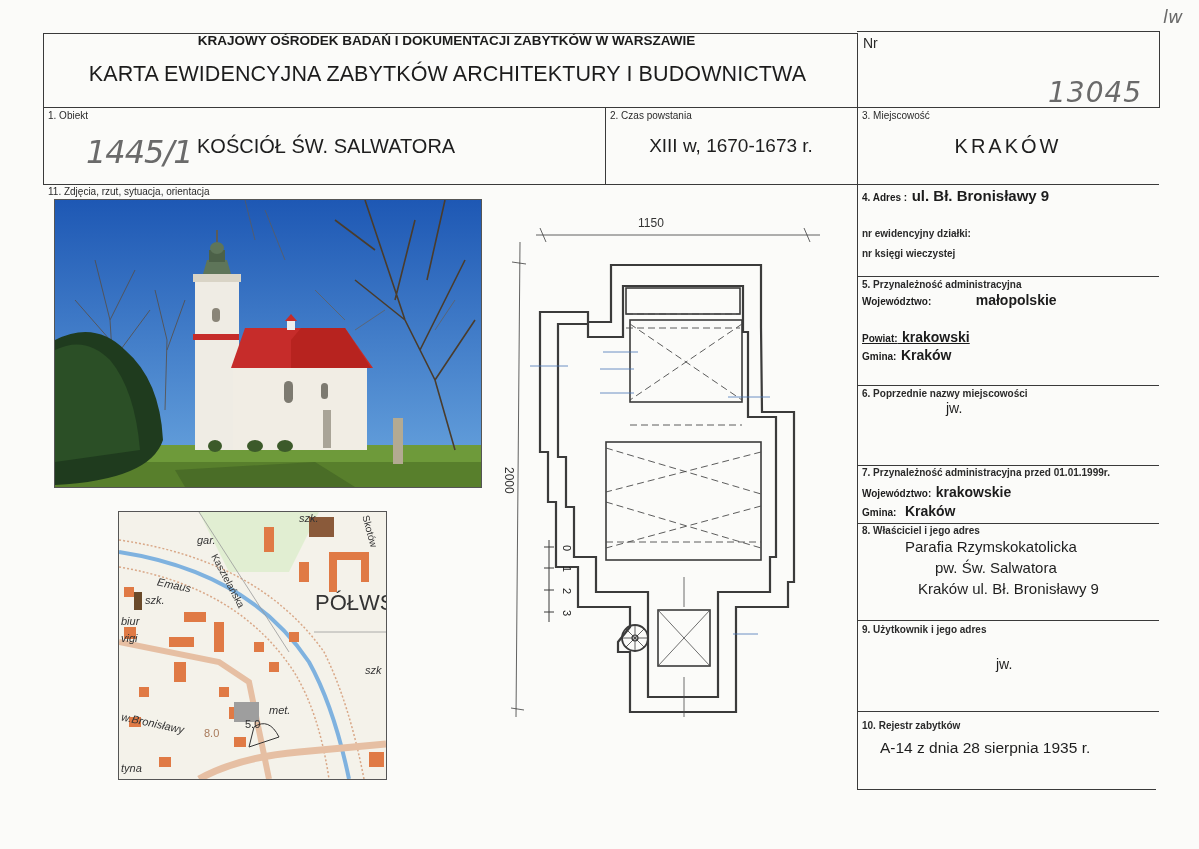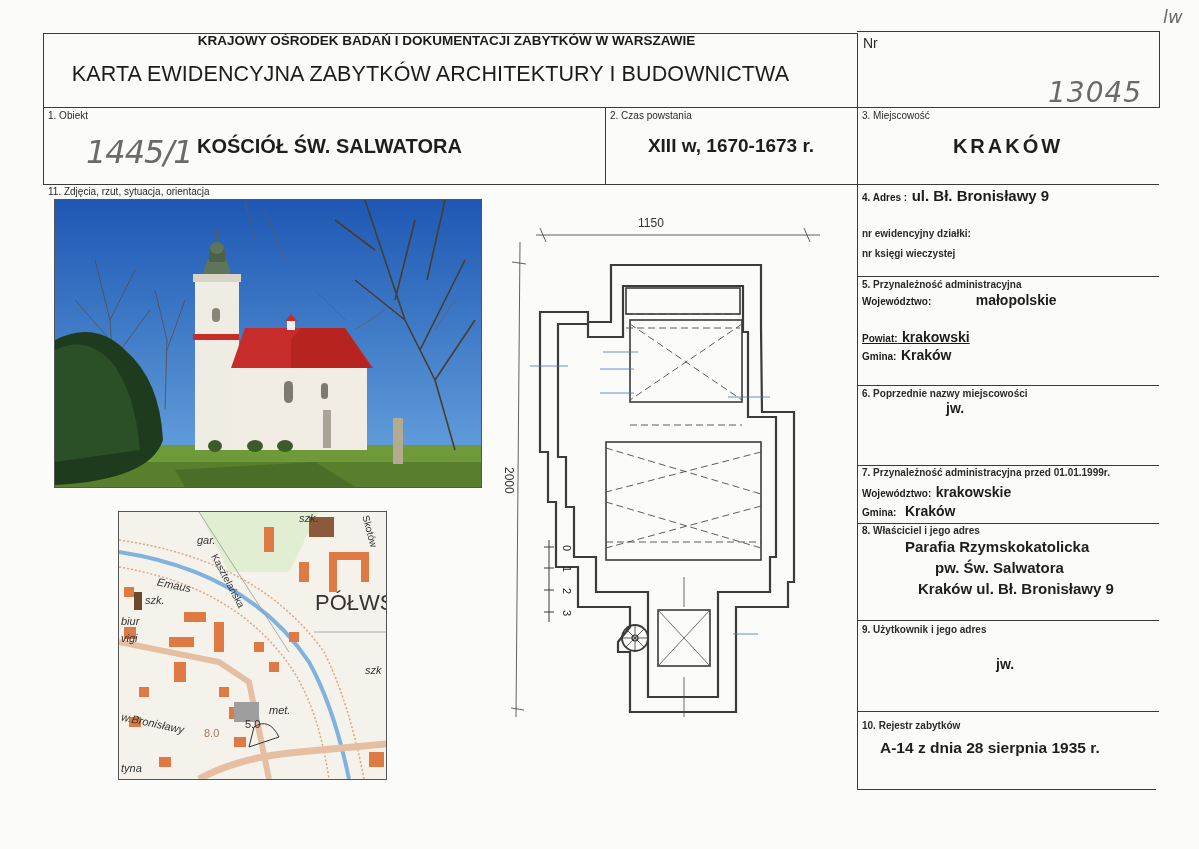--- a/index.html
+++ b/index.html
@@ -6,21 +6,21 @@
   body {
     width:1199px; height:849px; position:relative; overflow:hidden;
     background:#fbfbf9;
     font-family:"Liberation Sans", sans-serif; color:#1c1c1c;
   }
   .abs { position:absolute; }
   .ln-h { position:absolute; height:0; border-top:1.5px solid #3a3a3a; }
   .ln-v { position:absolute; width:0; border-left:1.5px solid #3a3a3a; }
   .lbl { position:absolute; font-size:10px; color:#2a2a2a; white-space:nowrap; }
   .blbl { position:absolute; font-size:10px; font-weight:bold; color:#2a2a2a; white-space:nowrap; }
-  .big { position:absolute; font-weight:bold; white-space:nowrap; color:#1e1e1e; }
+  .big { position:absolute; font-weight:normal; white-space:nowrap; color:#1e1e1e; }
   .hand { position:absolute; font-family:"DejaVu Sans", sans-serif; color:#6a6a6a; font-style:italic; white-space:nowrap; }
   .photo { position:absolute; left:54px; top:199px; width:426px; height:287px; overflow:hidden; border:1px solid #555; }
   .map { position:absolute; left:118px; top:511px; width:267px; height:267px; overflow:hidden; border:1px solid #555; background:#f3f1ea; }
   .plan { position:absolute; left:508px; top:212px; width:320px; height:510px; }
 </style>
 </head>
 <body>
 
 <div class="ln-h" style="left:43px;top:33px;width:815px;"></div>
 <div class="ln-h" style="left:43px;top:107px;width:1116px;"></div>
@@ -35,21 +35,21 @@
 
 <div class="ln-h" style="left:857px;top:276px;width:302px;"></div>
 <div class="ln-h" style="left:857px;top:385px;width:302px;"></div>
 <div class="ln-h" style="left:857px;top:465px;width:302px;"></div>
 <div class="ln-h" style="left:857px;top:523px;width:302px;"></div>
 <div class="ln-h" style="left:857px;top:620px;width:302px;"></div>
 <div class="ln-h" style="left:857px;top:711px;width:302px;"></div>
 <div class="ln-h" style="left:857px;top:789px;width:299px;"></div>
 
 <div class="abs" style="left:39px;top:33px;width:815px;text-align:center;font-size:13.5px;font-weight:bold;">KRAJOWY OŚRODEK BADAŃ I DOKUMENTACJI ZABYTKÓW W WARSZAWIE</div>
-<div class="abs" style="left:43px;top:62px;width:775px;text-align:center;font-size:21.5px;letter-spacing:0.1px;">KARTA EWIDENCYJNA ZABYTKÓW ARCHITEKTURY I BUDOWNICTWA</div>
+<div class="abs" style="left:60px;top:62px;width:775px;text-align:center;font-size:21.5px;letter-spacing:0.1px;">KARTA EWIDENCYJNA ZABYTKÓW ARCHITEKTURY I BUDOWNICTWA</div>
 <div class="lbl" style="left:863px;top:35px;font-size:14px;">Nr</div>
 <div class="hand" style="left:1048px;top:76px;font-size:28px;letter-spacing:1px;">13045</div>
 <div class="hand" style="left:1163px;top:6px;font-size:18px;">lw</div>
 
 <div class="lbl" style="left:48px;top:110px;">1. Obiekt</div>
 <div class="hand" style="left:86px;top:133px;font-size:32px;letter-spacing:-1px;">1445/1</div>
 <div class="big" style="left:197px;top:135px;font-size:20px;">KOŚCIÓŁ ŚW. SALWATORA</div>
 
 <div class="lbl" style="left:610px;top:110px;">2. Czas powstania</div>
 <div class="big" style="left:605px;top:135px;width:252px;text-align:center;font-size:19px;">XIII w, 1670-1673 r.</div>

